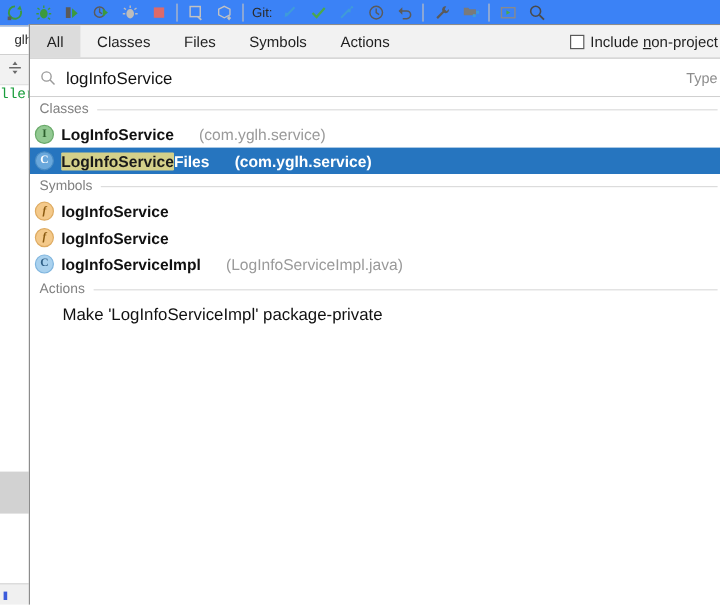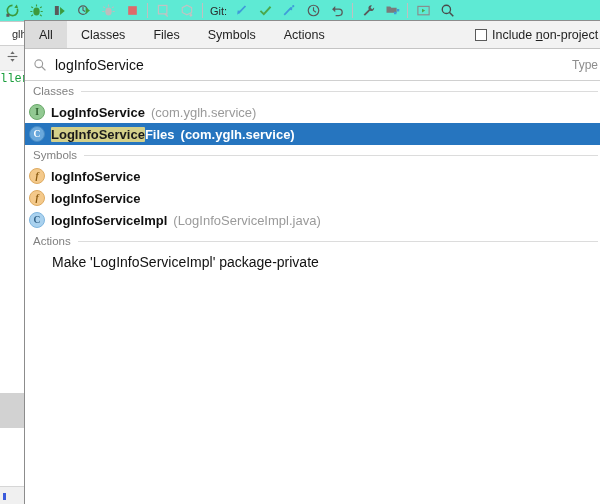--- a/index.html
+++ b/index.html
@@ -22,21 +22,21 @@
     position: absolute;
     inset: 0;
     background: #ffffff;
   }
 
   
   #toolbar {
     position: absolute;
     left: 0; top: 0;
     width: 600px; height: 22px;
-    background: #5eead4;
+    background: #3b82f6;
     border-bottom: 1px solid #c8c8c8;
     display: flex;
     align-items: center;
     box-sizing: border-box;
   }
   .tb-item {
     width: 24px; height: 21px;
     display: flex; align-items: center; justify-content: center;
     flex: 0 0 auto;
   }
@@ -282,20 +282,21 @@
   }
   .se-name { font-weight: 600; }
   .se-name .hl {
     background: #d4d08a;
     color: #1a1a1a;
     border-radius: 1px;
   }
   .se-loc {
     color: #9a9a9a;
     font-weight: 400;
+    margin-left: 15px;
   }
   .se-row.selected .se-loc { color: #ffffff; font-weight: 600; }
   .se-row.selected .se-name { color: #ffffff; }
   .se-action-text { font-size: 14px; color: #111111; }
 </style>
 </head>
 <body>
 
 <div id="ide-root">
 

